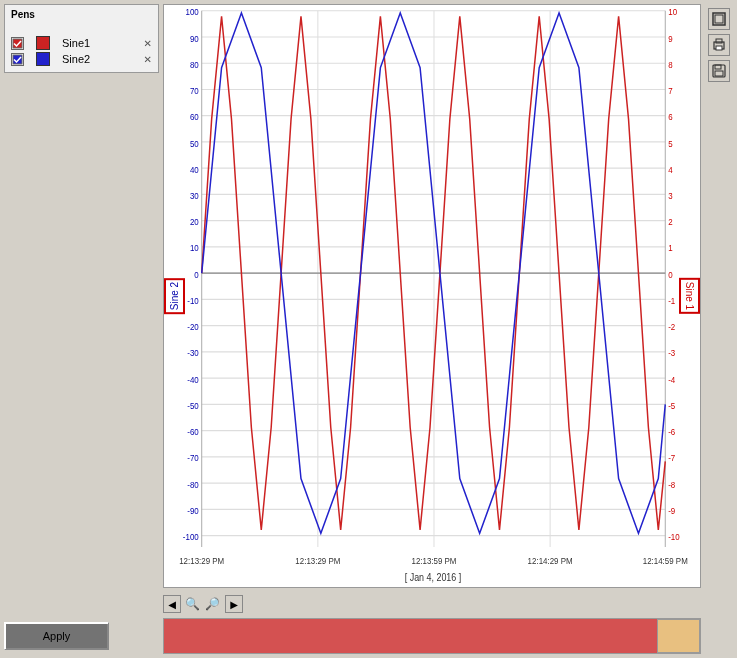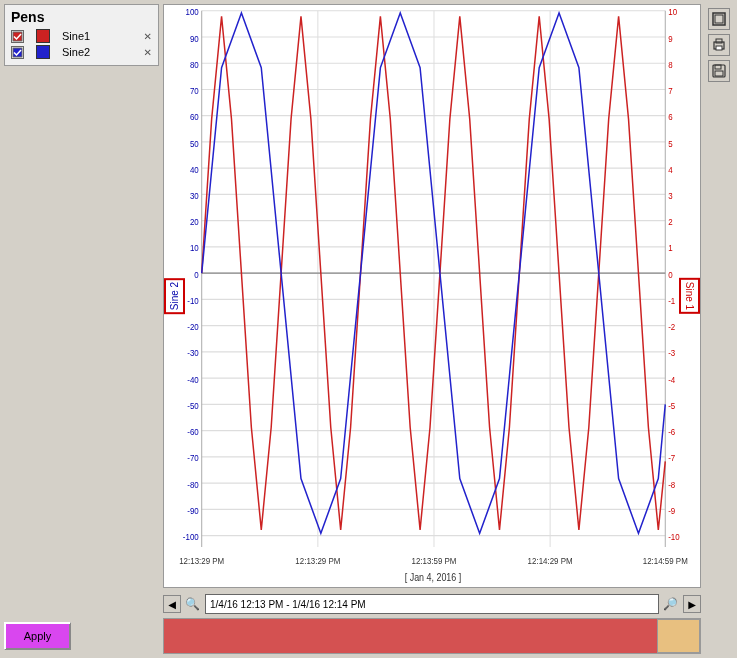--- a/index.html
+++ b/index.html
@@ -30,22 +30,22 @@
 
     .pens-box {
       background: #f0f0f0;
       border: 1px solid #999;
       padding: 4px 6px;
       margin-bottom: 4px;
     }
 
     .pens-title {
       font-weight: bold;
-      font-size: 14px;
-      margin-bottom: 4px;
+      font-size: 10px;
+      margin-bottom: 16px;
     }
 
     .pen-item {
       display: flex;
       align-items: center;
       gap: 12px;
       margin-bottom: 2px;
     }
 
     .pen-checkbox {
@@ -71,23 +71,23 @@
 
     .pen-close {
       cursor: pointer;
       font-size: 10px;
       color: #555;
     }
 
     .spacer { flex: 1; }
 
     .apply-btn {
-      width: 67px;
+      width: 105px;
       height: 28px;
-      background: #d946ef;
+      background: #737373;
       border: 1px solid #888;
       border-top-color: #fff;
       border-left-color: #fff;
       cursor: pointer;
       font-size: 11px;
       display: flex;
       align-items: center;
       justify-content: center;
       margin-top: 4px;
       box-shadow: 1px 1px 0 #fff inset, -1px -1px 0 #888 inset;
@@ -414,21 +414,20 @@
 
         <polyline class="sine2-path" points="38,235 58,55 78,7 98,55 118,235 138,415 158,463 178,415 198,235 218,55 238,7 258,55 278,235 298,415 318,463 338,415 358,235 378,55 398,7 418,55 438,235 458,415 478,463 498,415 505,350"></polyline>
       </svg>
     </div>
 
     <div class="bottom-section">
 
       <div class="nav-bar">
         <div class="nav-arrow">◀</div>
         <span class="zoom-icon">🔍</span>
-        <input class="nav-input" type="text" value="1/4/16 12:13 PM - 1/4/16 12:14 PM" style="">
         <span class="zoom-icon">🔎</span>
         <div class="nav-arrow">▶</div>
       </div>
 
       <div class="timeline-bar">
         <div class="timeline-red" style="left:0;right:8%;"></div>
         <div class="timeline-highlight" style="right:0;width:8%;"></div>
       </div>
     </div>
   </div>

